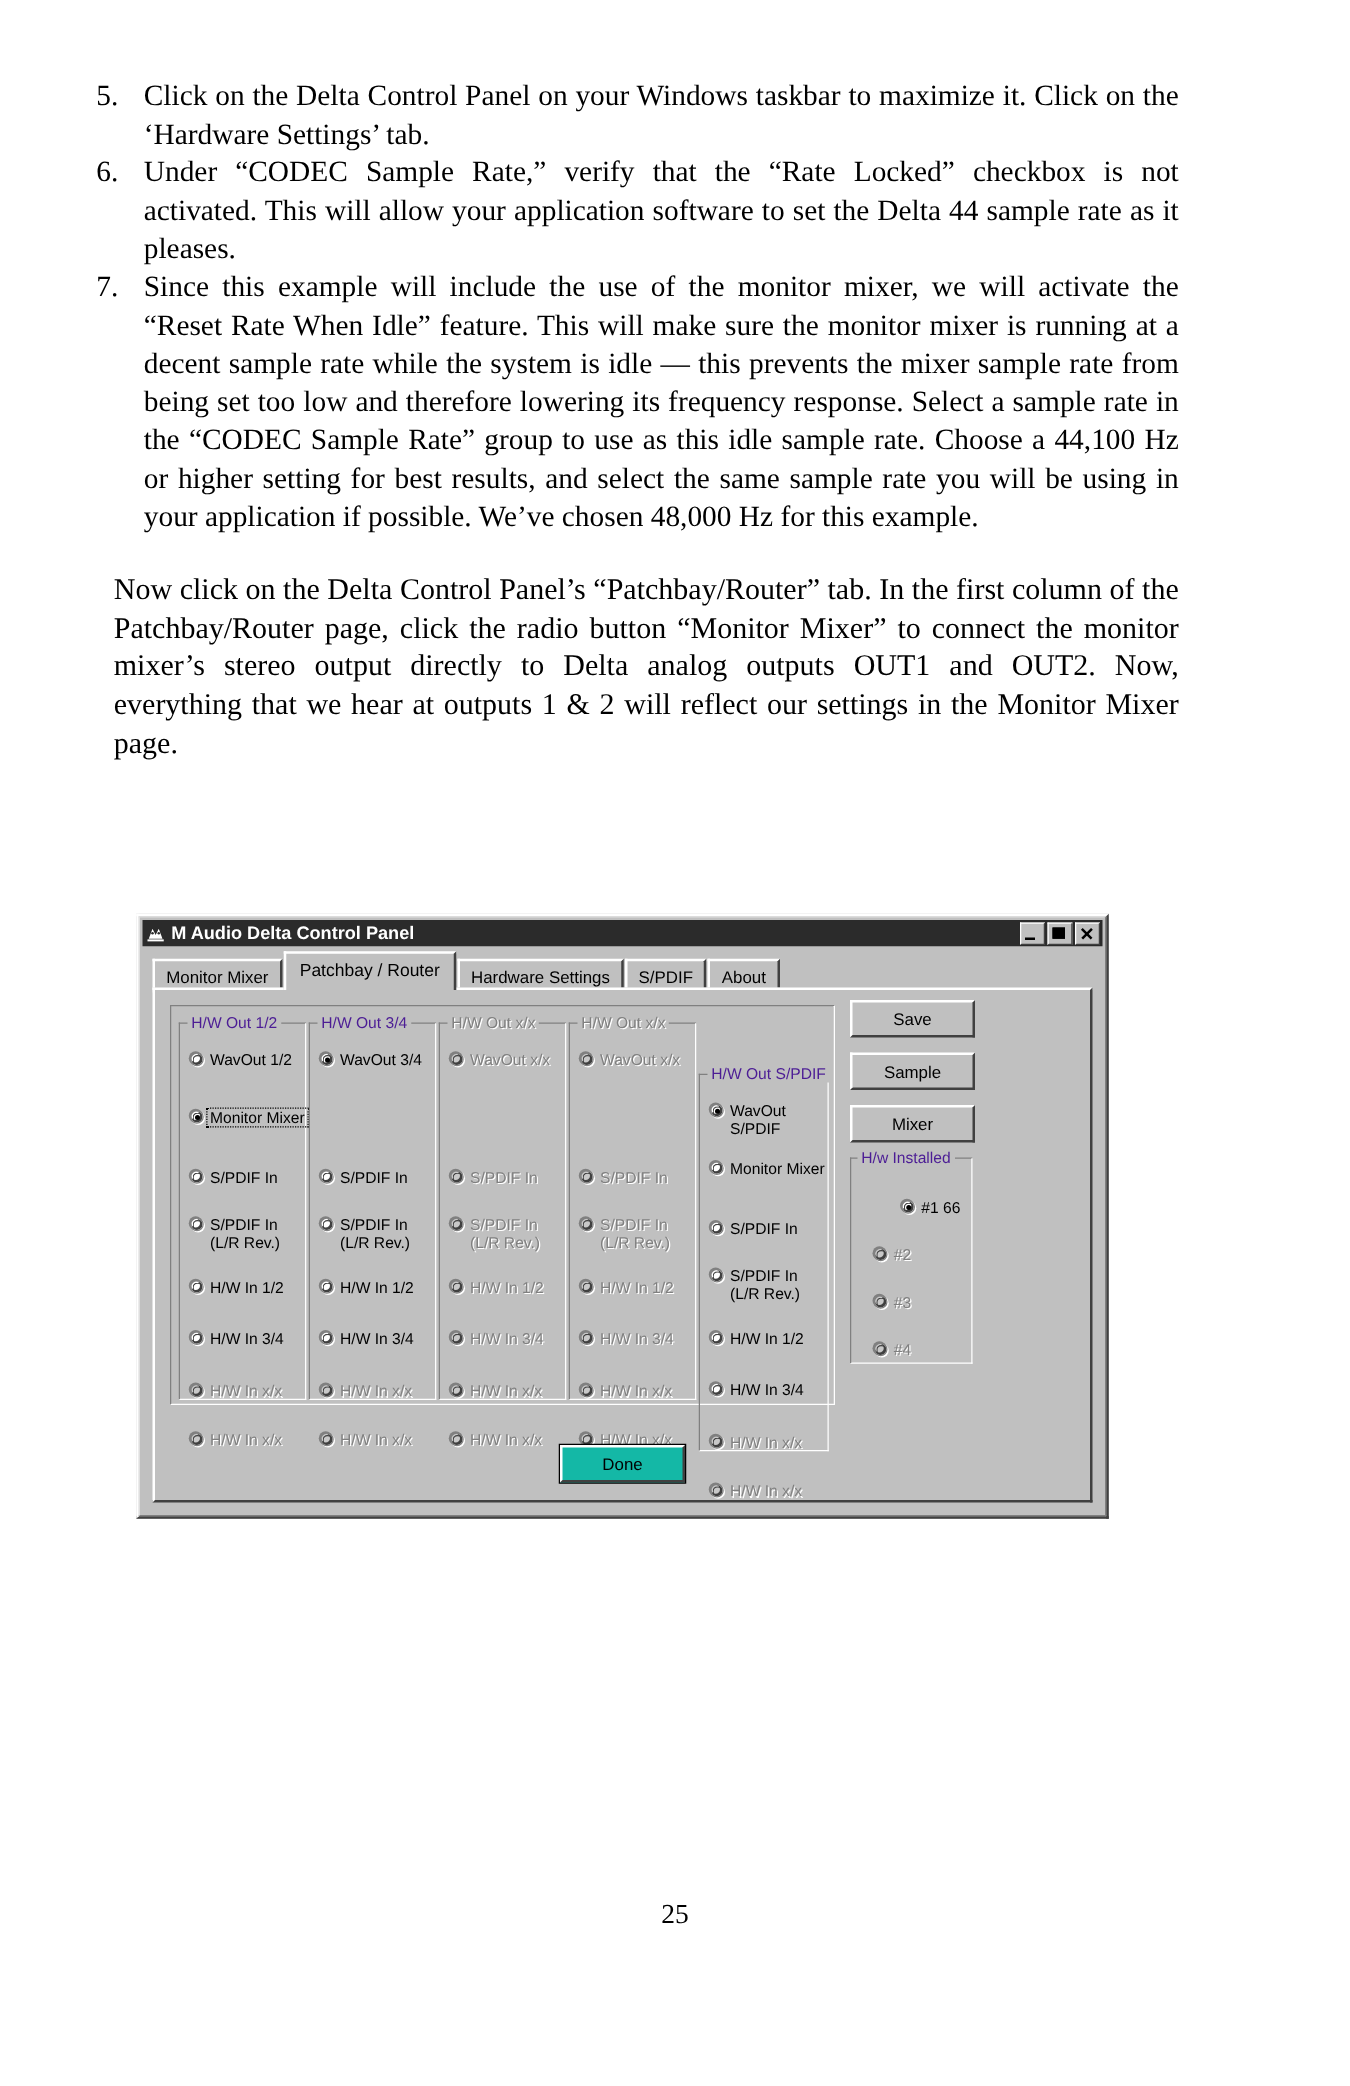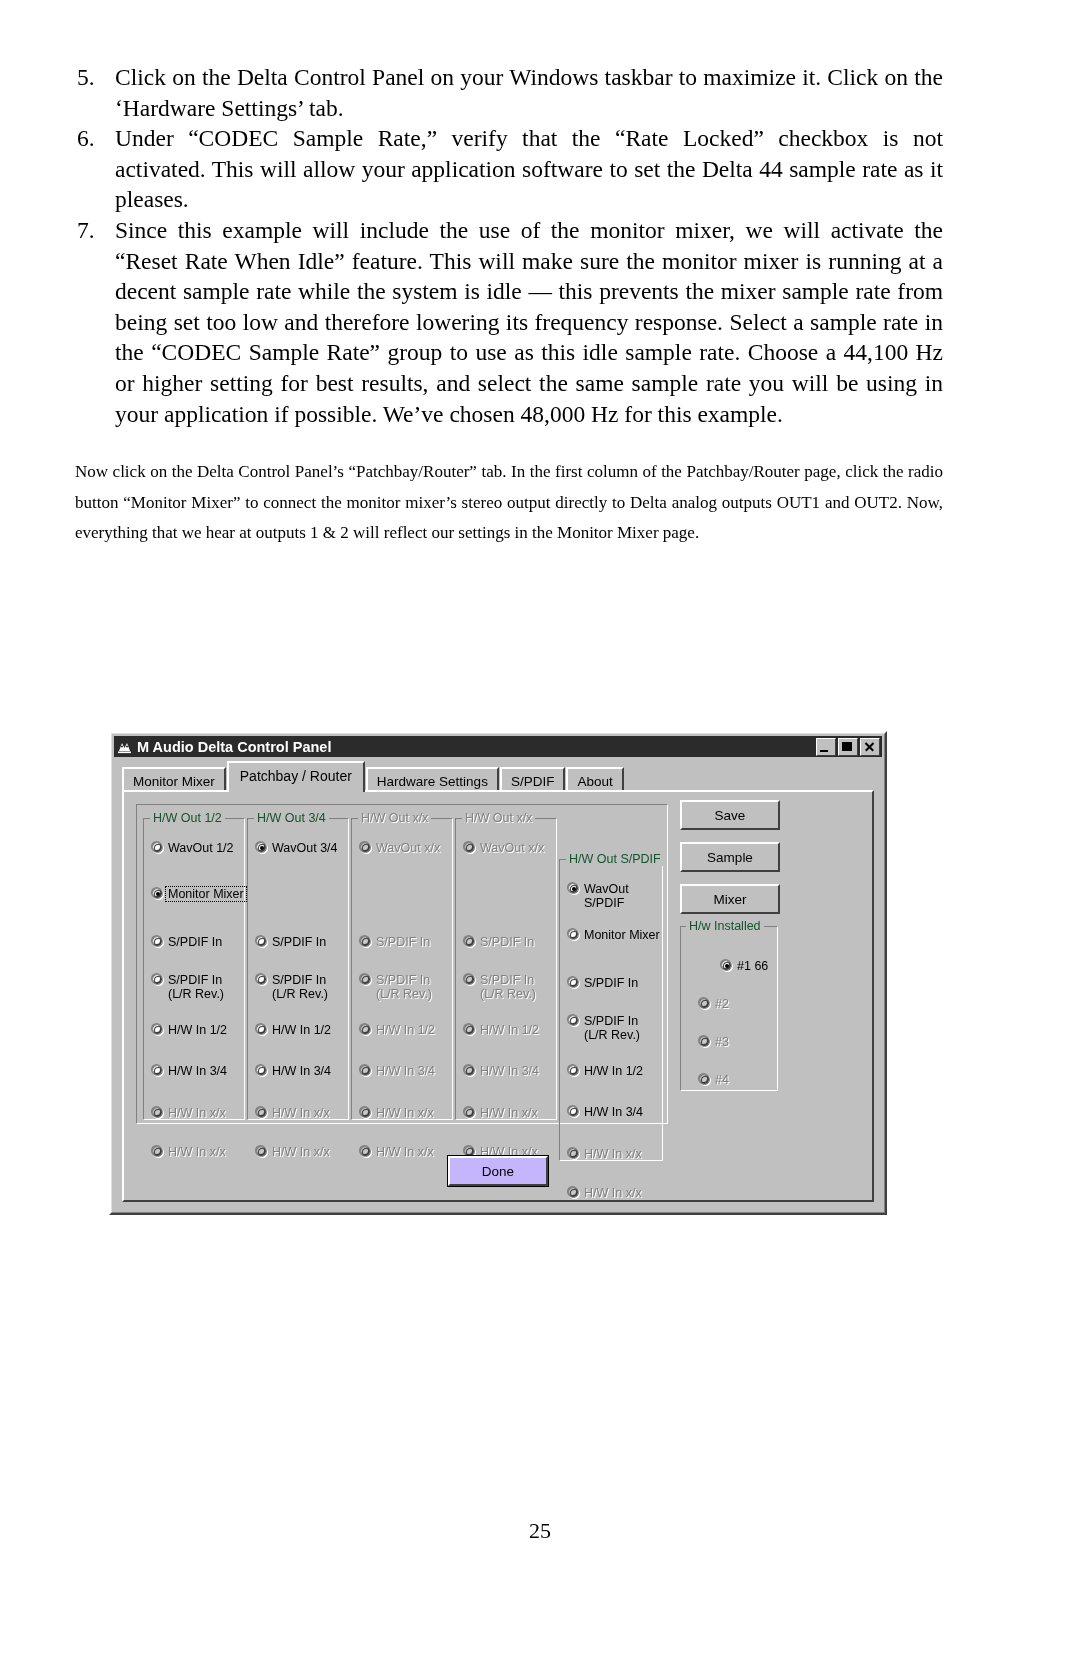--- a/index.html
+++ b/index.html
@@ -11,21 +11,21 @@
   .page{position:absolute;left:0;top:0;width:1080px;height:1669px;}
 
   
   .doc{position:absolute;left:75px;top:62px;width:868px;}
   .olist{list-style:none;margin:0;padding:0;}
   .oitem{display:flex;align-items:flex-start;font-size:23.5px;line-height:30.6px;
          text-align:justify;margin:0 0 0 0;}
   .onum{width:38px;flex:0 0 38px;text-align:left;padding-left:2px;}
   .otext{flex:1 1 auto;text-align:justify;text-justify:inter-word;hyphens:none;}
   .otext:last-child{}
-  .para{font-size:17px;line-height:30.6px;text-align:justify;margin:28px 0 0 0;}
+  .para{font-size:24px;line-height:30.6px;text-align:justify;margin:28px 0 0 16px;}
 
   
   .win{
     position:absolute;left:109px;top:731px;width:774px;height:480px;
     background:#c0c0c0;
     border-top:2px solid #ffffff;border-left:2px solid #ffffff;
     border-right:2px solid #404040;border-bottom:2px solid #404040;
     box-shadow:0 0 0 0 #000;
     font-family:"Liberation Sans",sans-serif;
   }
@@ -82,21 +82,21 @@
 
   .grp{
     position:relative;width:100px;height:300px;
     border-top:1px solid #808080;border-left:1px solid #808080;
     border-right:1px solid #ffffff;border-bottom:1px solid #ffffff;
     margin-top:7px;
   }
   .grp.wide{width:102px;margin-top:48px;}
   .grp-title{
     position:absolute;left:6px;top:-8px;background:#c0c0c0;padding:0 3px;
-    font-size:12.5px;white-space:nowrap;color:#14532d;
+    font-size:12.5px;white-space:nowrap;color:#4c1d95;
   }
   .grp.disabled .grp-title{color:#808080;text-shadow:1px 1px 0 #ffffff;}
   .grp-body{position:absolute;left:0;top:12px;right:0;bottom:0;}
 
   .radio{
     display:flex;align-items:flex-start;position:absolute;left:8px;
     font-size:12.5px;color:#000;white-space:nowrap;
   }
   .radio .dot{
     width:11px;height:11px;flex:0 0 11px;border-radius:50%;
@@ -131,21 +131,21 @@
   .hwgrp{
     position:relative;width:96px;height:163px;margin-top:10px;
     border-top:1px solid #808080;border-left:1px solid #808080;
     border-right:1px solid #ffffff;border-bottom:1px solid #ffffff;
   }
   .hwgrp .grp-title{left:5px;top:-8px;}
   .hwrad{position:absolute;left:18px;}
 
   .donewrap{position:absolute;left:0;right:0;bottom:14px;display:flex;justify-content:center;}
   .btn-done{
-    width:96px;height:26px;background:#c4b5fd;font-size:13.5px;
+    width:96px;height:26px;background:#14b8a6;font-size:13.5px;
     display:flex;align-items:center;justify-content:center;
     border-top:2px solid #ffffff;border-left:2px solid #ffffff;
     border-right:2px solid #404040;border-bottom:2px solid #404040;
     box-shadow:0 0 0 1px #000;font-family:"Liberation Sans",sans-serif;
   }
 
   .pagenum{position:absolute;left:0;right:0;top:1518px;text-align:center;
     font-size:22px;font-family:"Liberation Serif",serif;}
 </style>
 </head>

